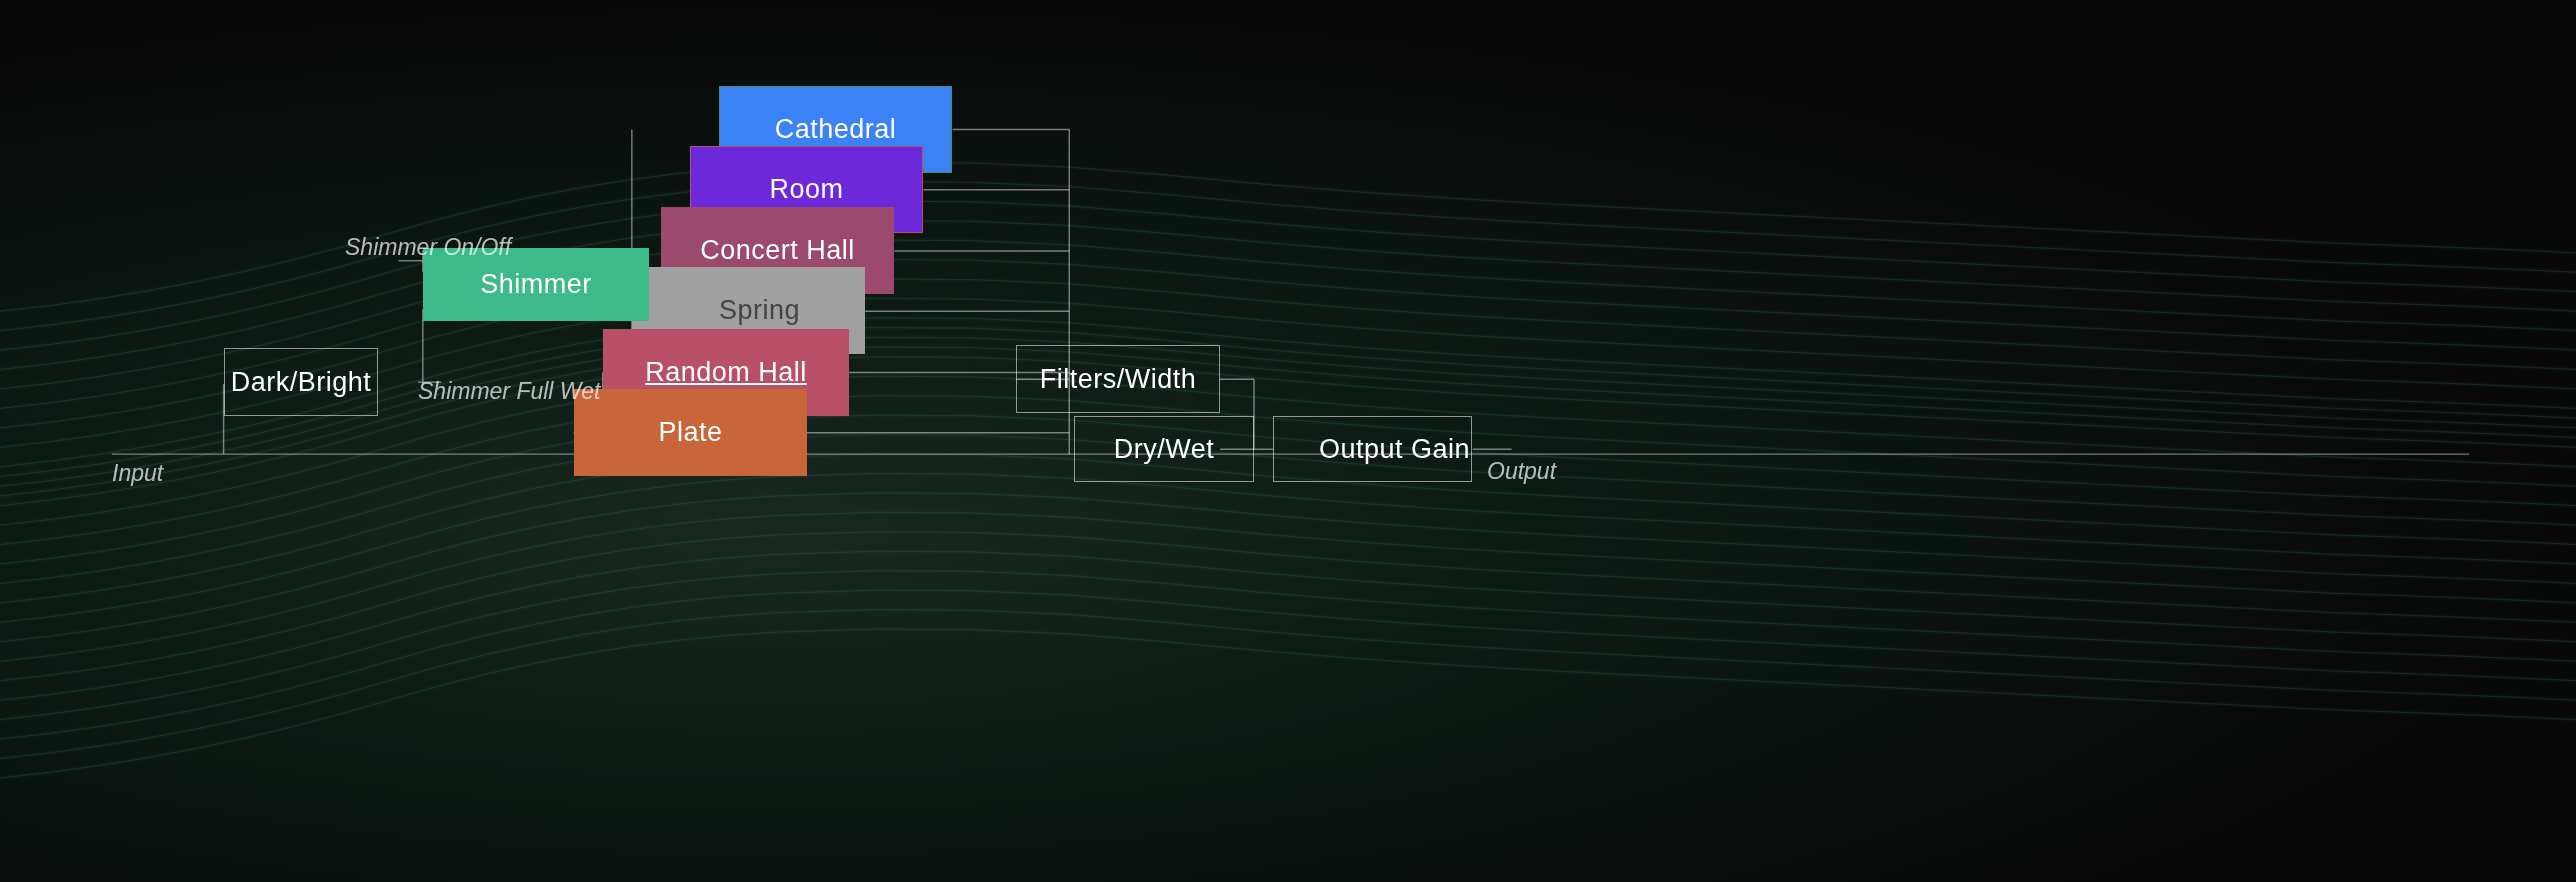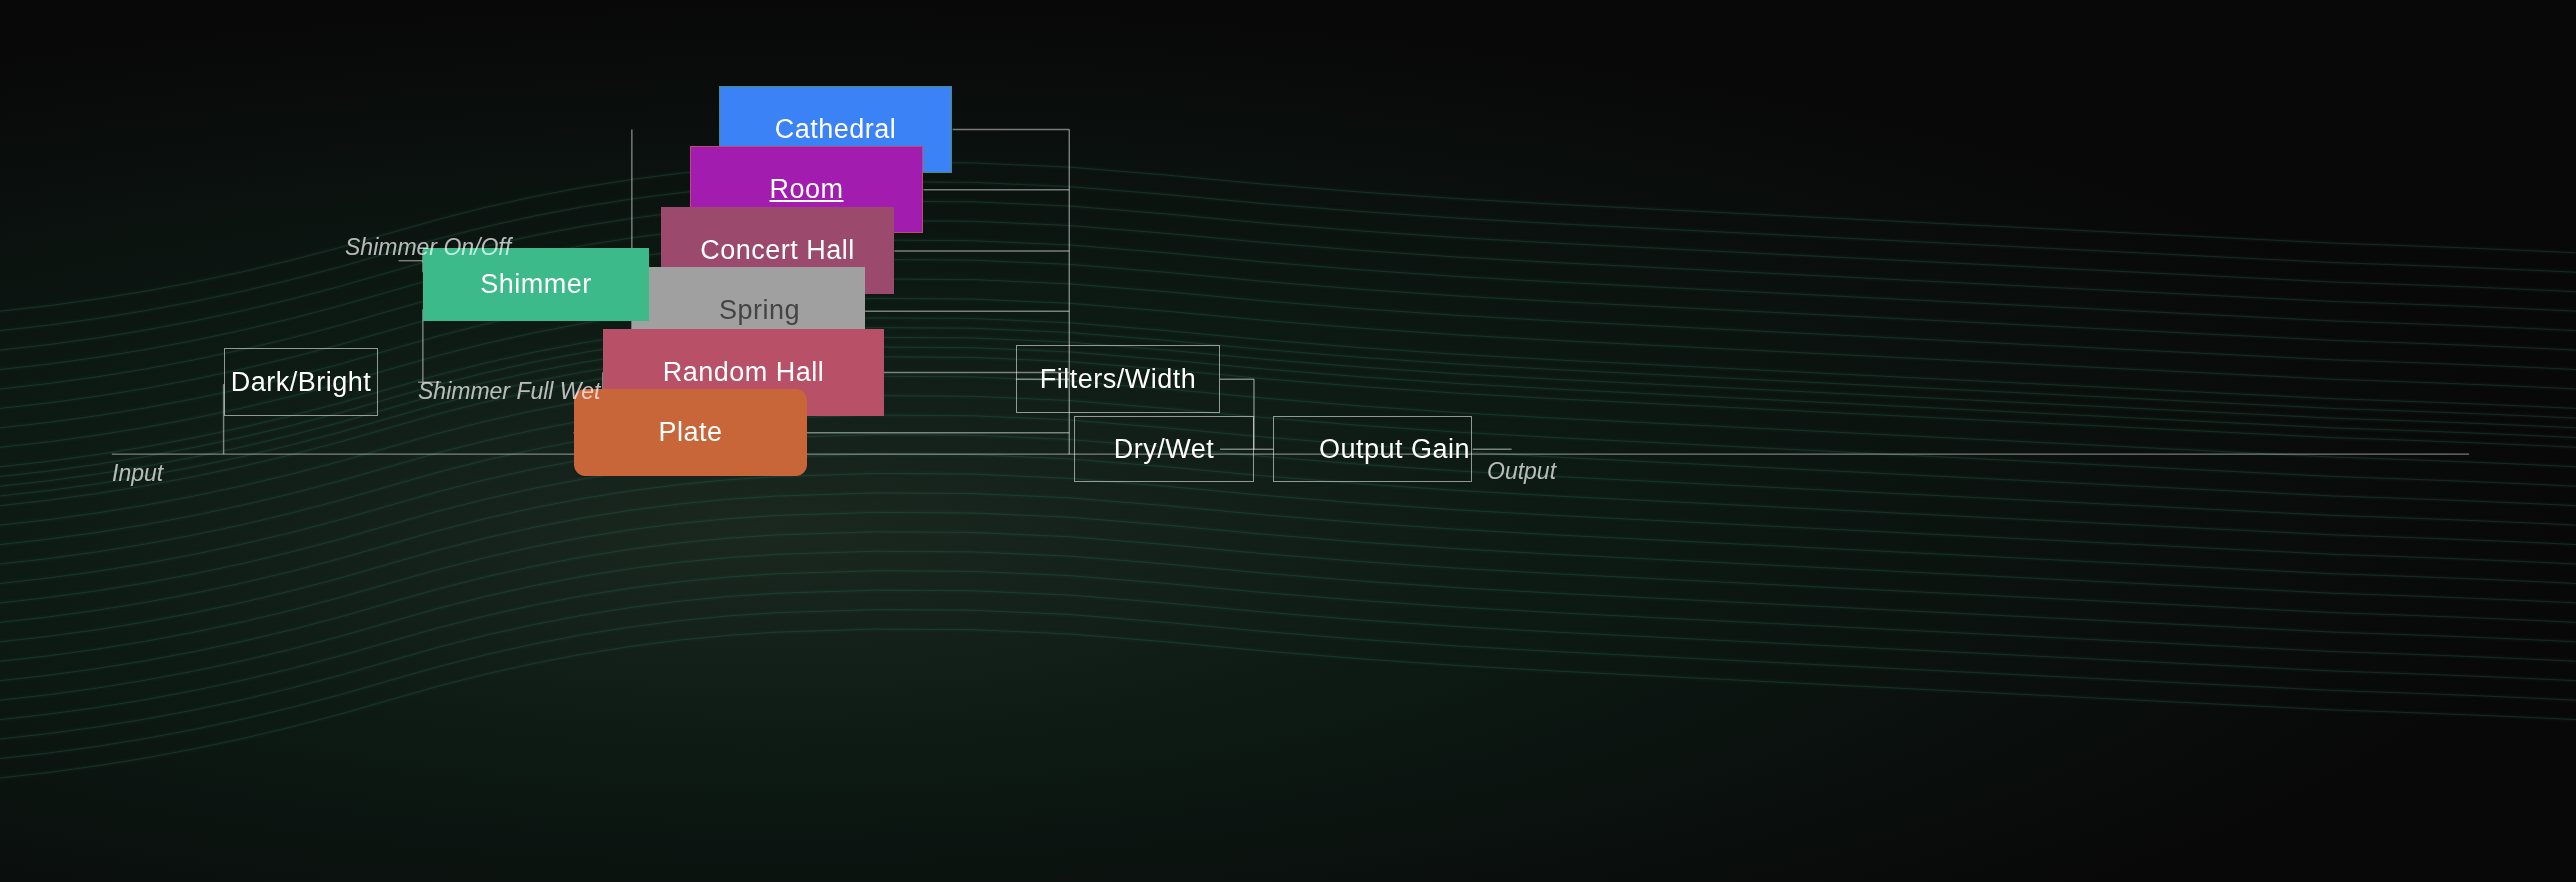--- a/index.html
+++ b/index.html
@@ -54,23 +54,22 @@
     .block-outline {
       background: transparent;
       border: 1.5px solid rgba(255,255,255,0.55);
     }
 
     .block-cathedral {
       background: #3b82f6;
       border-color: #4a8c75;
     }
     .block-room {
-      background: #a21caf;
+      background: #6d28d9;
       border-color: #b85068;
-      text-decoration: underline;
     }
     .block-concert-hall {
       background: #9b4a6e;
       border-color: #9b4a6e;
     }
     .block-spring {
       background: #a0a0a0;
       border-color: #a0a0a0;
       color: #333;
     }
@@ -206,25 +205,25 @@
 </div>
 
 <div class="block block-concert-hall" style="left:661px; top:207px; width:233px; height:87px;text-align:center;">
   <span>Concert Hall</span>
 </div>
 
 <div class="block block-spring" style="left:632px; top:267px; width:233px; height:87px; color:#444;padding-left:22px;">
   <span>Spring</span>
 </div>
 
-<div class="block block-random-hall" style="left:603px; top:329px; width:281px; height:87px;">
+<div class="block block-random-hall" style="left:603px; top:329px; width:246px; height:87px;text-decoration:underline;">
   <span>Random Hall</span>
 </div>
 
-<div class="block block-plate" style="left:574px; top:389px; width:233px; height:87px;border-radius:11px;">
+<div class="block block-plate" style="left:574px; top:389px; width:233px; height:87px;">
   <span>Plate</span>
 </div>
 
 <div class="block block-shimmer" style="left:423px; top:248px; width:226px; height:73px;">
   <span>Shimmer</span>
 </div>
 
 <div class="block block-outline" style="left:224px; top:348px; width:154px; height:68px;">
   <span>Dark/Bright</span>
 </div>

